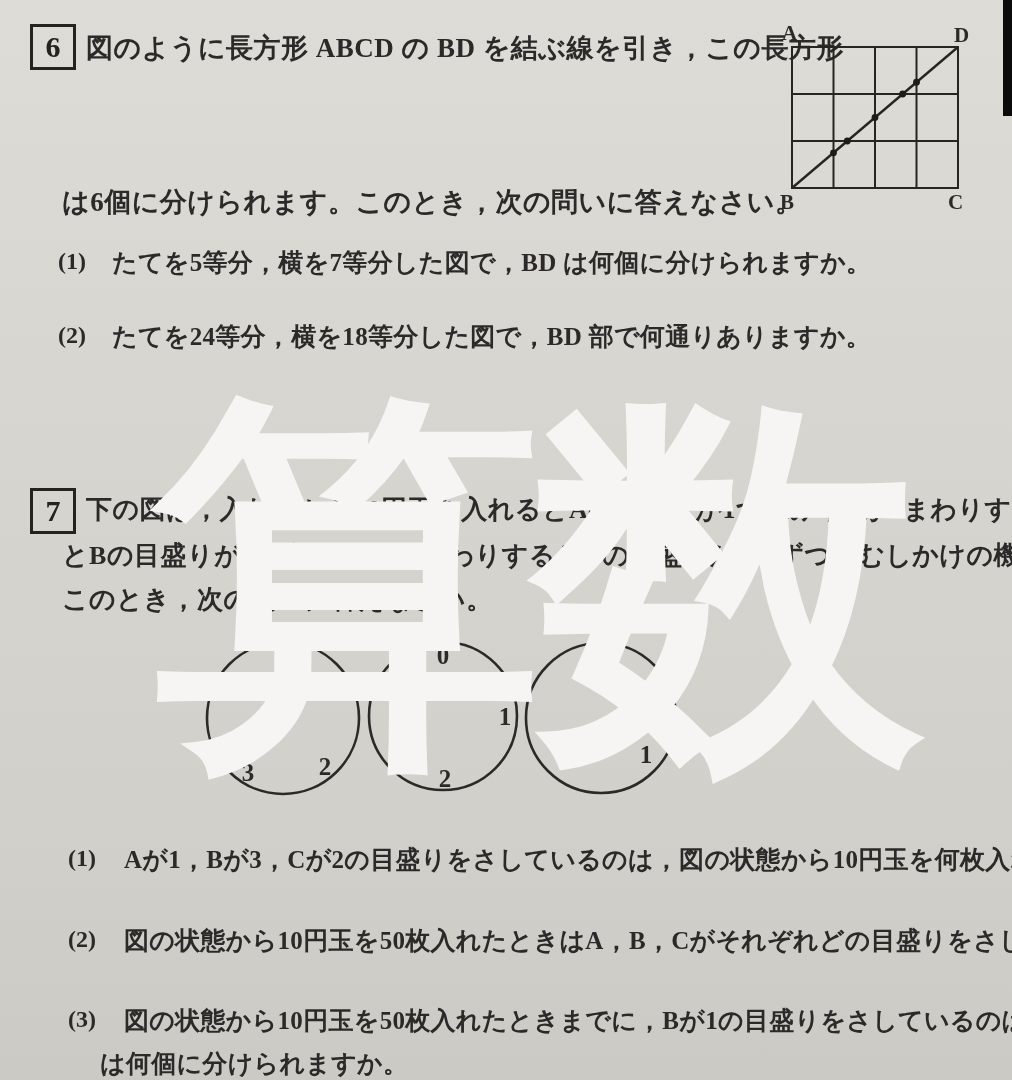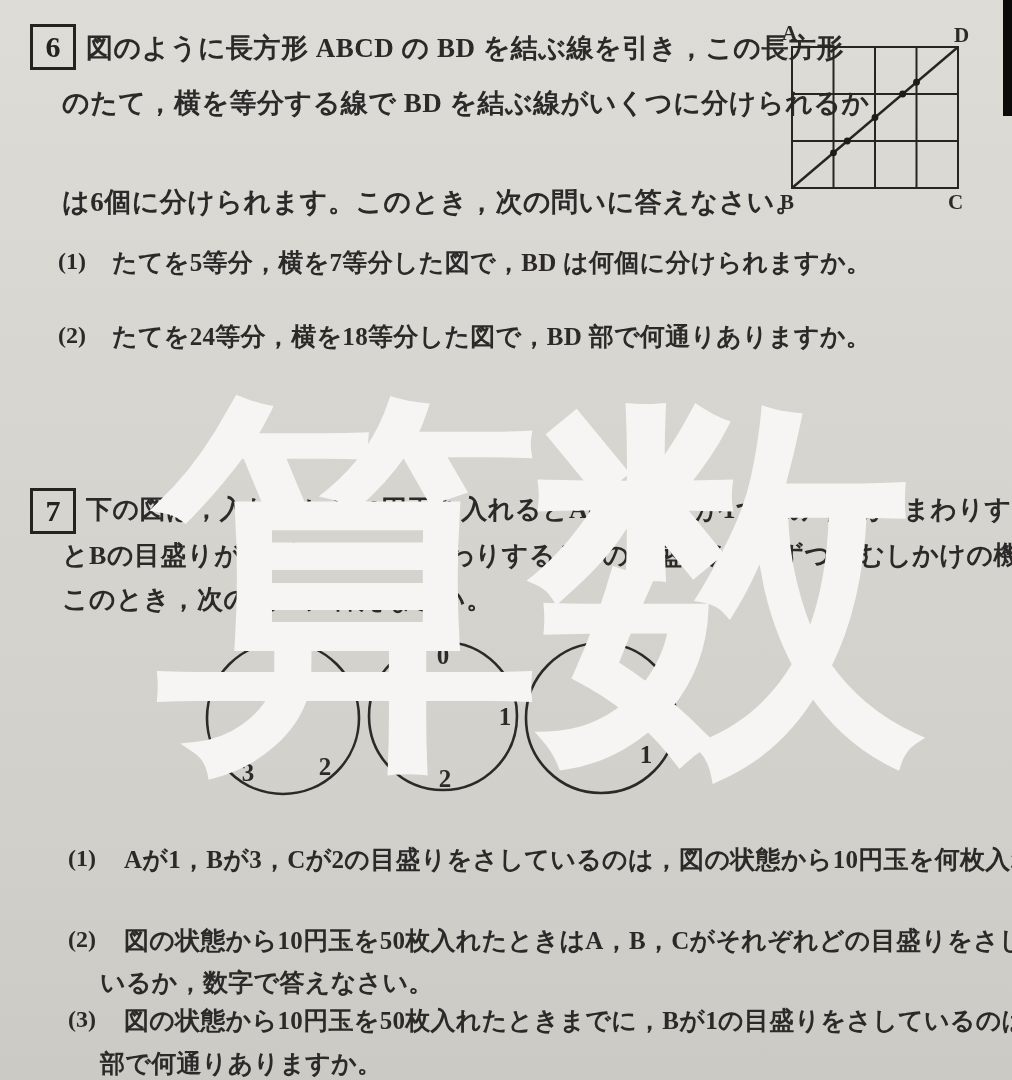--- a/index.html
+++ b/index.html
@@ -52,21 +52,20 @@
 <body>
 
 <div class="page">
 
   <div class="photo-edge"></div>
 
   <div class="qbox" style="top:24px;">
     <span>6</span>
   </div>
   <div class="t t27" style="left:86px;top:30px;">図のように長方形 ABCD の BD を結ぶ線を引き，この長方形</div>
-  <div class="t t27" style="left:62px;top:85px;">のたて，横を等分する線で BD を結ぶ線がいくつに分けられるか</div>
   <div class="t t27" style="left:62px;top:184px;">は6個に分けられます。このとき，次の問いに答えなさい。</div>
 
   <svg class="diagram-svg" style="left:770px;top:8px;" width="210" height="205" viewBox="0 0 210 205">
     <text x="12" y="32" font-size="21" font-weight="600">A</text>
     <text x="184" y="34" font-size="21" font-weight="600">D</text>
     <text x="10" y="201" font-size="21" font-weight="600">B</text>
     <text x="178" y="201" font-size="21" font-weight="600">C</text>
     <g stroke="#26251f" stroke-width="2" fill="none">
       <rect x="22" y="39" width="166" height="141"></rect>
       <line x1="63.5" y1="39" x2="63.5" y2="180"></line>
@@ -117,21 +116,20 @@
       <text x="270" y="189">2</text>
       <text x="471" y="165">1</text>
     </g>
   </svg>
 
   <div class="qlabel" style="left:68px;top:845px;">(1)</div>
   <div class="qtext" style="left:124px;top:843px;">Aが1，Bが3，Cが2の目盛りをさしているのは，図の状態から10円玉を何枚入れ</div>
 
   <div class="qlabel" style="left:68px;top:926px;">(2)</div>
   <div class="qtext" style="left:124px;top:924px;">図の状態から10円玉を50枚入れたときはA，B，Cがそれぞれどの目盛りをさして</div>
-  <div class="qtext" style="left:100px;top:966px;">いるか，数字で答えなさい。</div>
 
   <div class="qlabel" style="left:68px;top:1006px;">(3)</div>
   <div class="qtext" style="left:124px;top:1004px;">図の状態から10円玉を50枚入れたときまでに，Bが1の目盛りをさしているのは全</div>
-  <div class="qtext" style="left:100px;top:1047px;">部で何通りありますか。</div>
+  <div class="qtext" style="left:100px;top:1047px;">は何個に分けられますか。</div>
 
   <div class="watermark">算数</div>
 
 </div>
 
 </body></html>

